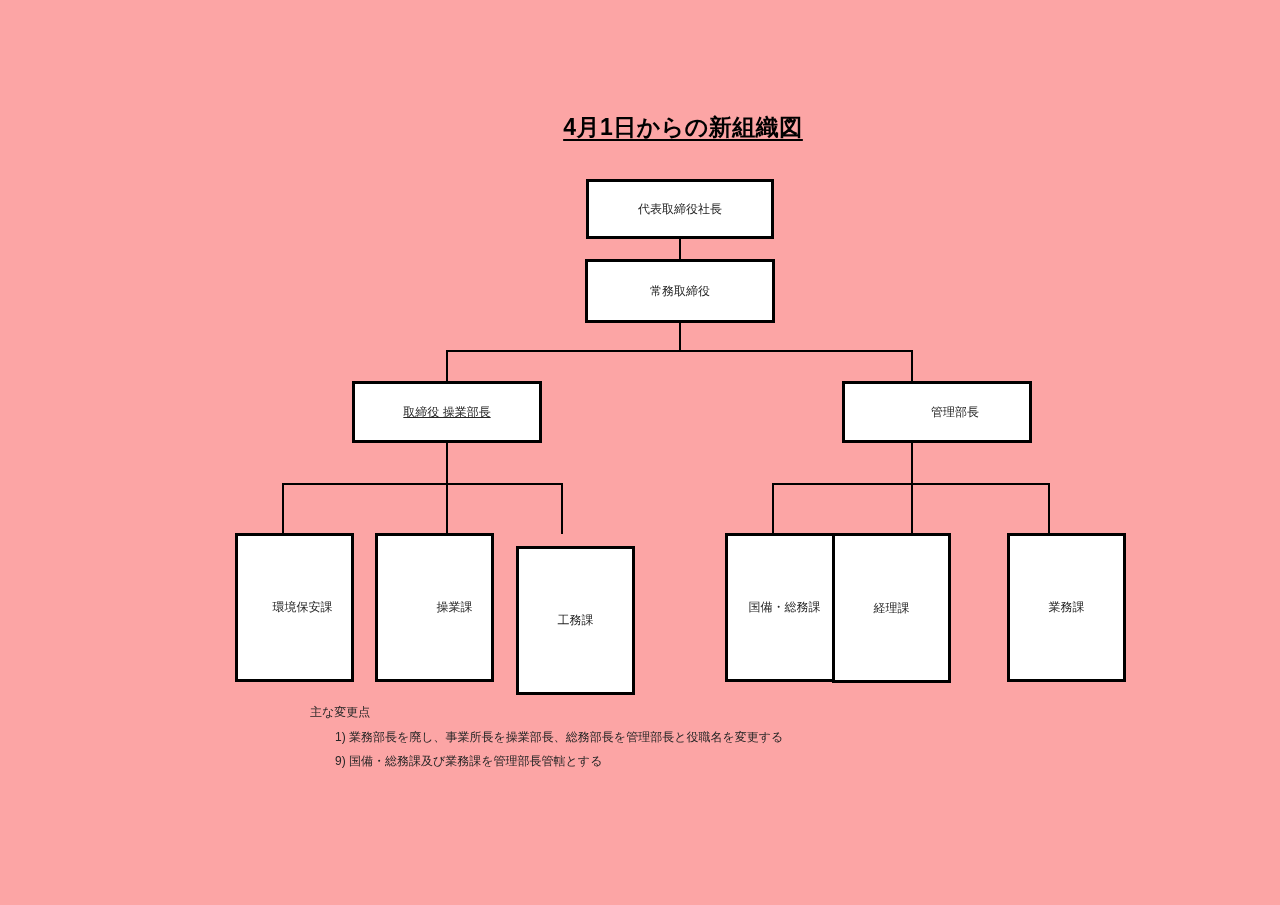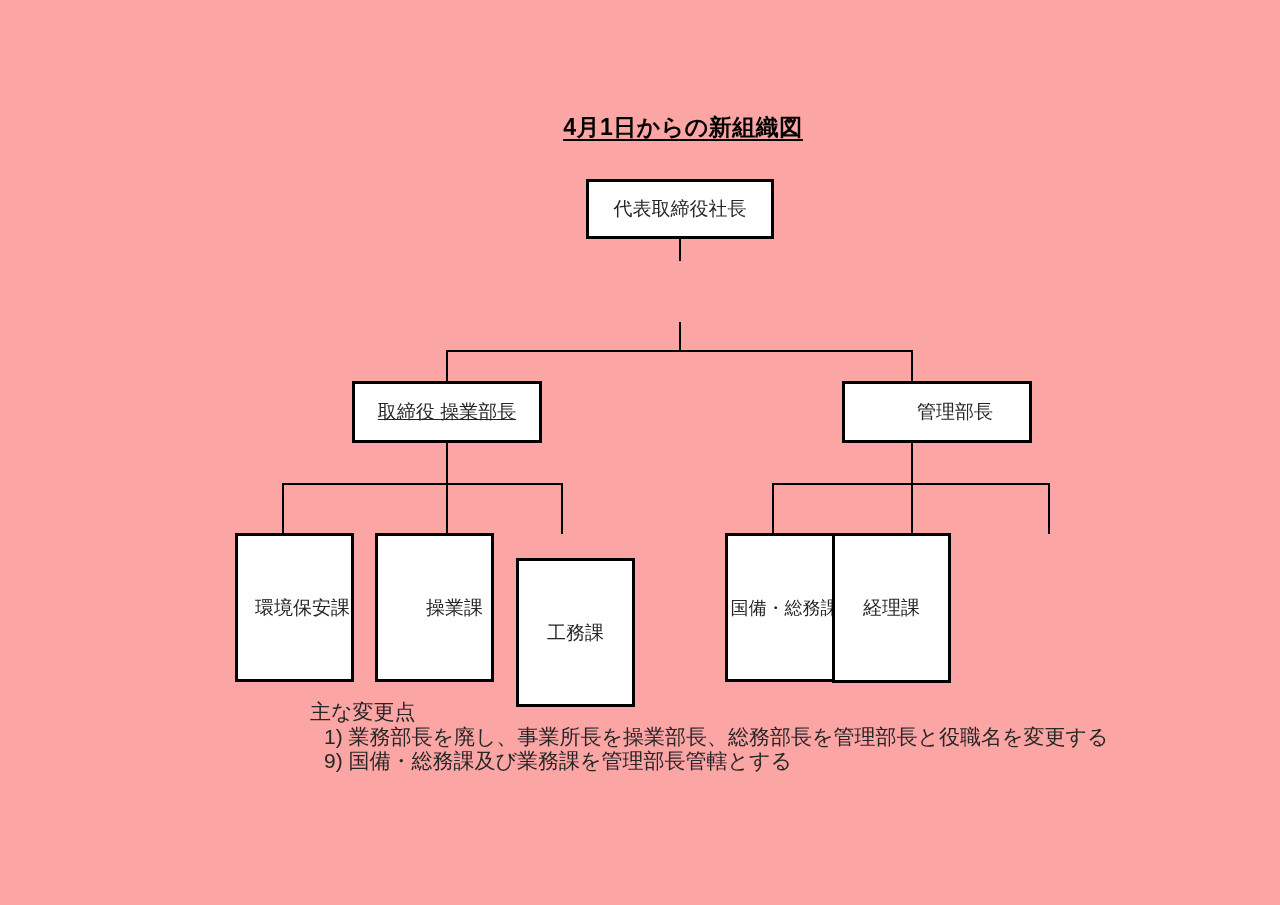--- a/index.html
+++ b/index.html
@@ -26,39 +26,39 @@
     letter-spacing: 0.5px;
   }
   .node {
     position: absolute;
     box-sizing: border-box;
     border: 3px solid #000000;
     background: #ffffff;
     display: flex;
     align-items: center;
     justify-content: center;
-    font-size: 19px;
+    font-size: 12px;
     color: #262626;
     white-space: nowrap;
   }
-  .node.small-text { font-size: 18px; }
+  .node.small-text { font-size: 12px; }
   .line {
     position: absolute;
     background: #000000;
   }
   .notes {
     position: absolute;
     left: 310px;
     top: 700px;
-    font-size: 21px;
+    font-size: 12px;
     line-height: 24.5px;
     color: #262626;
     white-space: nowrap;
   }
-  .notes .indent { margin-left: 14px; }
+  .notes .indent { margin-left: 25px; }
 </style>
 </head>
 <body>
 
 <div class="canvas">
 
   <div class="chart-title">4月1日からの新組織図</div>
 
   <div class="line" style="left:679px; top:238px; width:2px; height:23px;"></div>
   <div class="line" style="left:679px; top:322px; width:2px; height:30px;"></div>
@@ -75,42 +75,48 @@
   <div class="line" style="left:911px; top:442px; width:2px; height:42px;"></div>
   <div class="line" style="left:772px; top:483px; width:278px; height:2px;"></div>
   <div class="line" style="left:772px; top:483px; width:2px; height:51px;"></div>
   <div class="line" style="left:911px; top:483px; width:2px; height:51px;"></div>
   <div class="line" style="left:1048px; top:483px; width:2px; height:51px;"></div>
 
   <div class="node" style="left:586px; top:179px; width:188px; height:60px;">
     <span>代表取締役社長</span>
   </div>
 
+  <div class="node" style="left:585px; top:259px; width:190px; height:64px;">
+    <span>常務取締役</span>
+  </div>
 
   <div class="node" style="left:352px; top:381px; width:190px; height:62px;text-decoration:underline;">
     <span>取締役 操業部長</span>
   </div>
   <div class="node" style="left:842px; top:381px; width:190px; height:62px;padding-left:36px;">
     <span>管理部長</span>
   </div>
 
   <div class="node" style="left:235px; top:533px; width:119px; height:149px;padding-left:16px;">
     <span>環境保安課</span>
   </div>
   <div class="node" style="left:375px; top:533px; width:119px; height:149px;padding-left:40px;">
     <span>操業課</span>
   </div>
-  <div class="node" style="left:516px; top:558px; width:119px; height:149px;">
+  <div class="node" style="left:516px; top:546px; width:119px; height:149px;">
     <span>工務課</span>
   </div>
   <div class="node small-text" style="left:725px; top:533px; width:119px; height:149px;">
     <span>国備・総務課</span>
   </div>
   <div class="node" style="left:832px; top:533px; width:119px; height:150px;">
     <span>経理課</span>
+  </div>
+  <div class="node" style="left:1007px; top:533px; width:119px; height:149px;">
+    <span>業務課</span>
   </div>
 
   <div class="notes">
     <div>主な変更点</div>
     <div class="indent">1) 業務部長を廃し、事業所長を操業部長、総務部長を管理部長と役職名を変更する</div>
     <div class="indent">9) 国備・総務課及び業務課を管理部長管轄とする</div>
   </div>
 
 </div>
 

